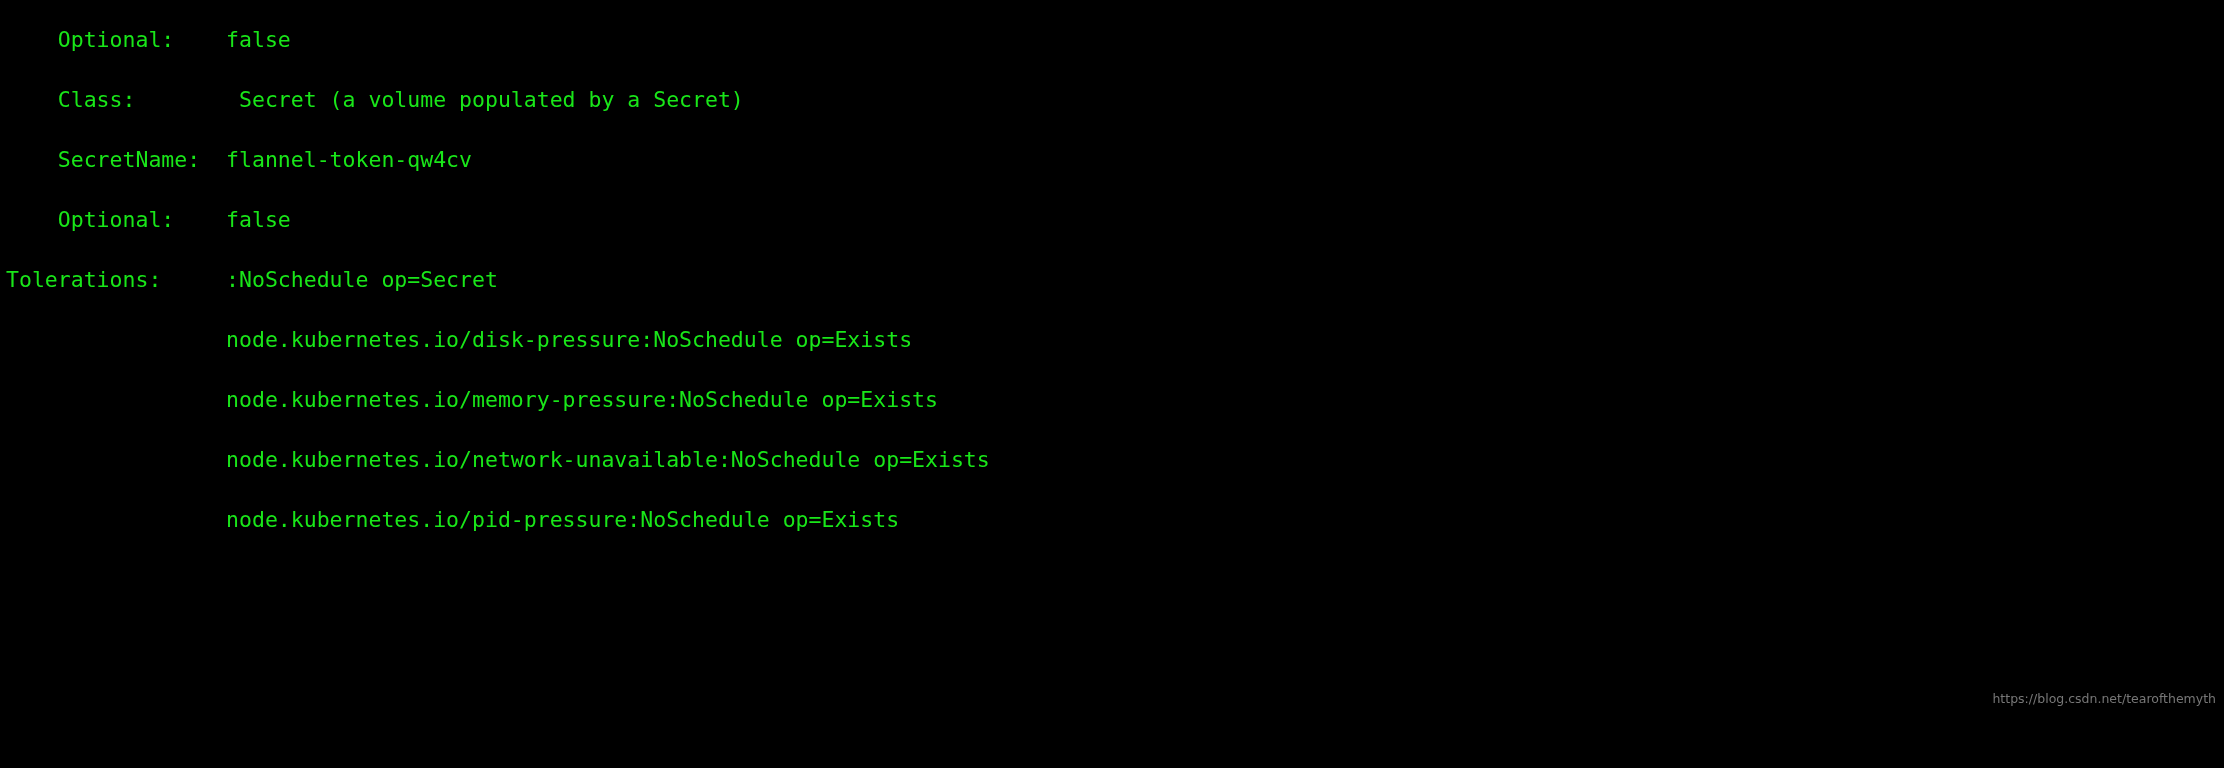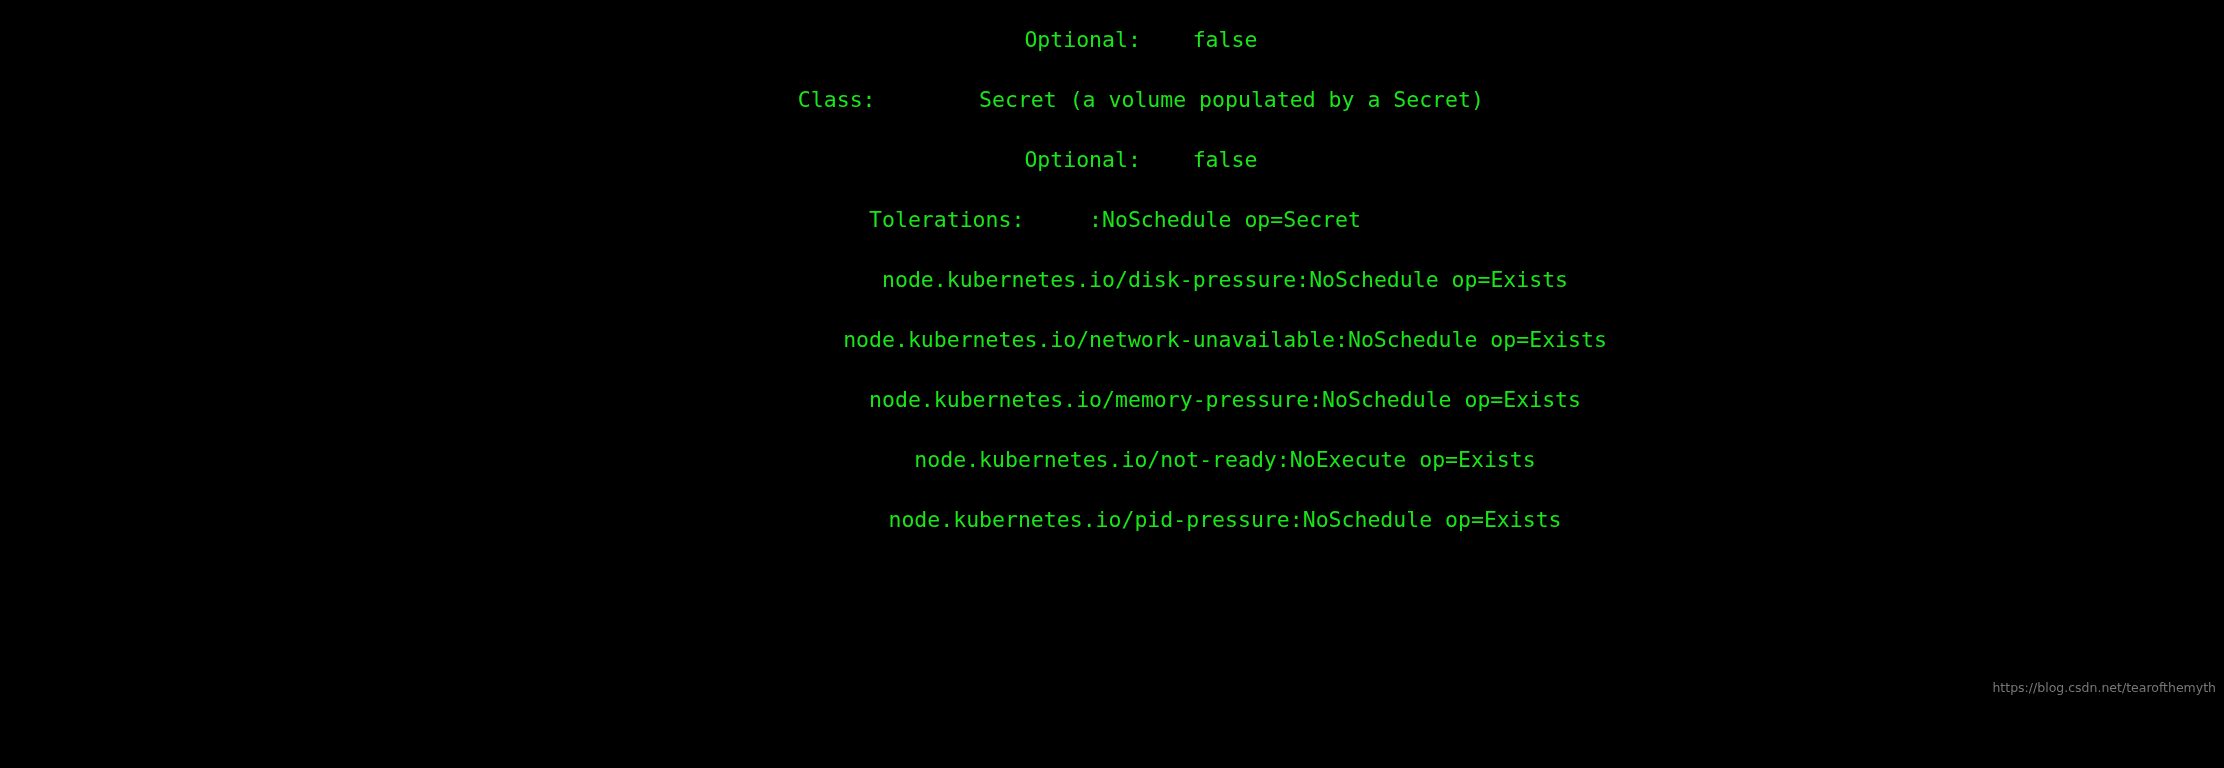--- a/index.html
+++ b/index.html
@@ -18,42 +18,41 @@
     width: 2224px;
     height: 706px;
     background: #000000;
     color: #19e619;
     font-family: "DejaVu Sans Mono", "Liberation Mono", monospace;
     font-size: 21.5px;
     line-height: 20px;
     letter-spacing: 0px;
     padding: 0;
     box-sizing: border-box;
-    text-align: center;
   }
   .screen {
     position: absolute;
     top: -10px;
     left: 6px;
     right: 0;
     white-space: pre;
   }
   .line {
     display: block;
     height: 20px;
     white-space: pre;
     color: #19e619;
     font-family: "DejaVu Sans Mono", "Liberation Mono", monospace;
     font-size: 21.5px;
     line-height: 20px;
   }
   .watermark {
     position: absolute;
     right: 8px;
-    bottom: 11px;
+    bottom: 0;
     font-family: "DejaVu Sans", "Liberation Sans", sans-serif;
     font-size: 12.5px;
     line-height: 14px;
     color: #8c8c8c;
     opacity: 0.85;
     white-space: pre;
     letter-spacing: 0px;
   }
   .cut-top {
     position: absolute;
@@ -64,26 +63,26 @@
     background: #000000;
   }
 </style>
 </head>
 <body>
 
 <div id="terminal">
   <div class="screen">
     <span class="line">    Optional:    false</span>
     <span class="line">    Class:        Secret (a volume populated by a Secret)</span>
+    <span class="line">    SecretName:  flannel-token-qw4cv</span>
     <span class="line">    Optional:    false</span>
     <span class="line">Tolerations:     :NoSchedule op=Secret</span>
     <span class="line">                 node.kubernetes.io/disk-pressure:NoSchedule op=Exists</span>
+    <span class="line">                 node.kubernetes.io/memory-pressure:NoSchedule op=Exists</span>
     <span class="line">                 node.kubernetes.io/network-unavailable:NoSchedule op=Exists</span>
-    <span class="line">                 node.kubernetes.io/memory-pressure:NoSchedule op=Exists</span>
-    <span class="line">                 node.kubernetes.io/not-ready:NoExecute op=Exists</span>
     <span class="line">                 node.kubernetes.io/pid-pressure:NoSchedule op=Exists</span>
     
     
     
     
     
     
     
     
     

